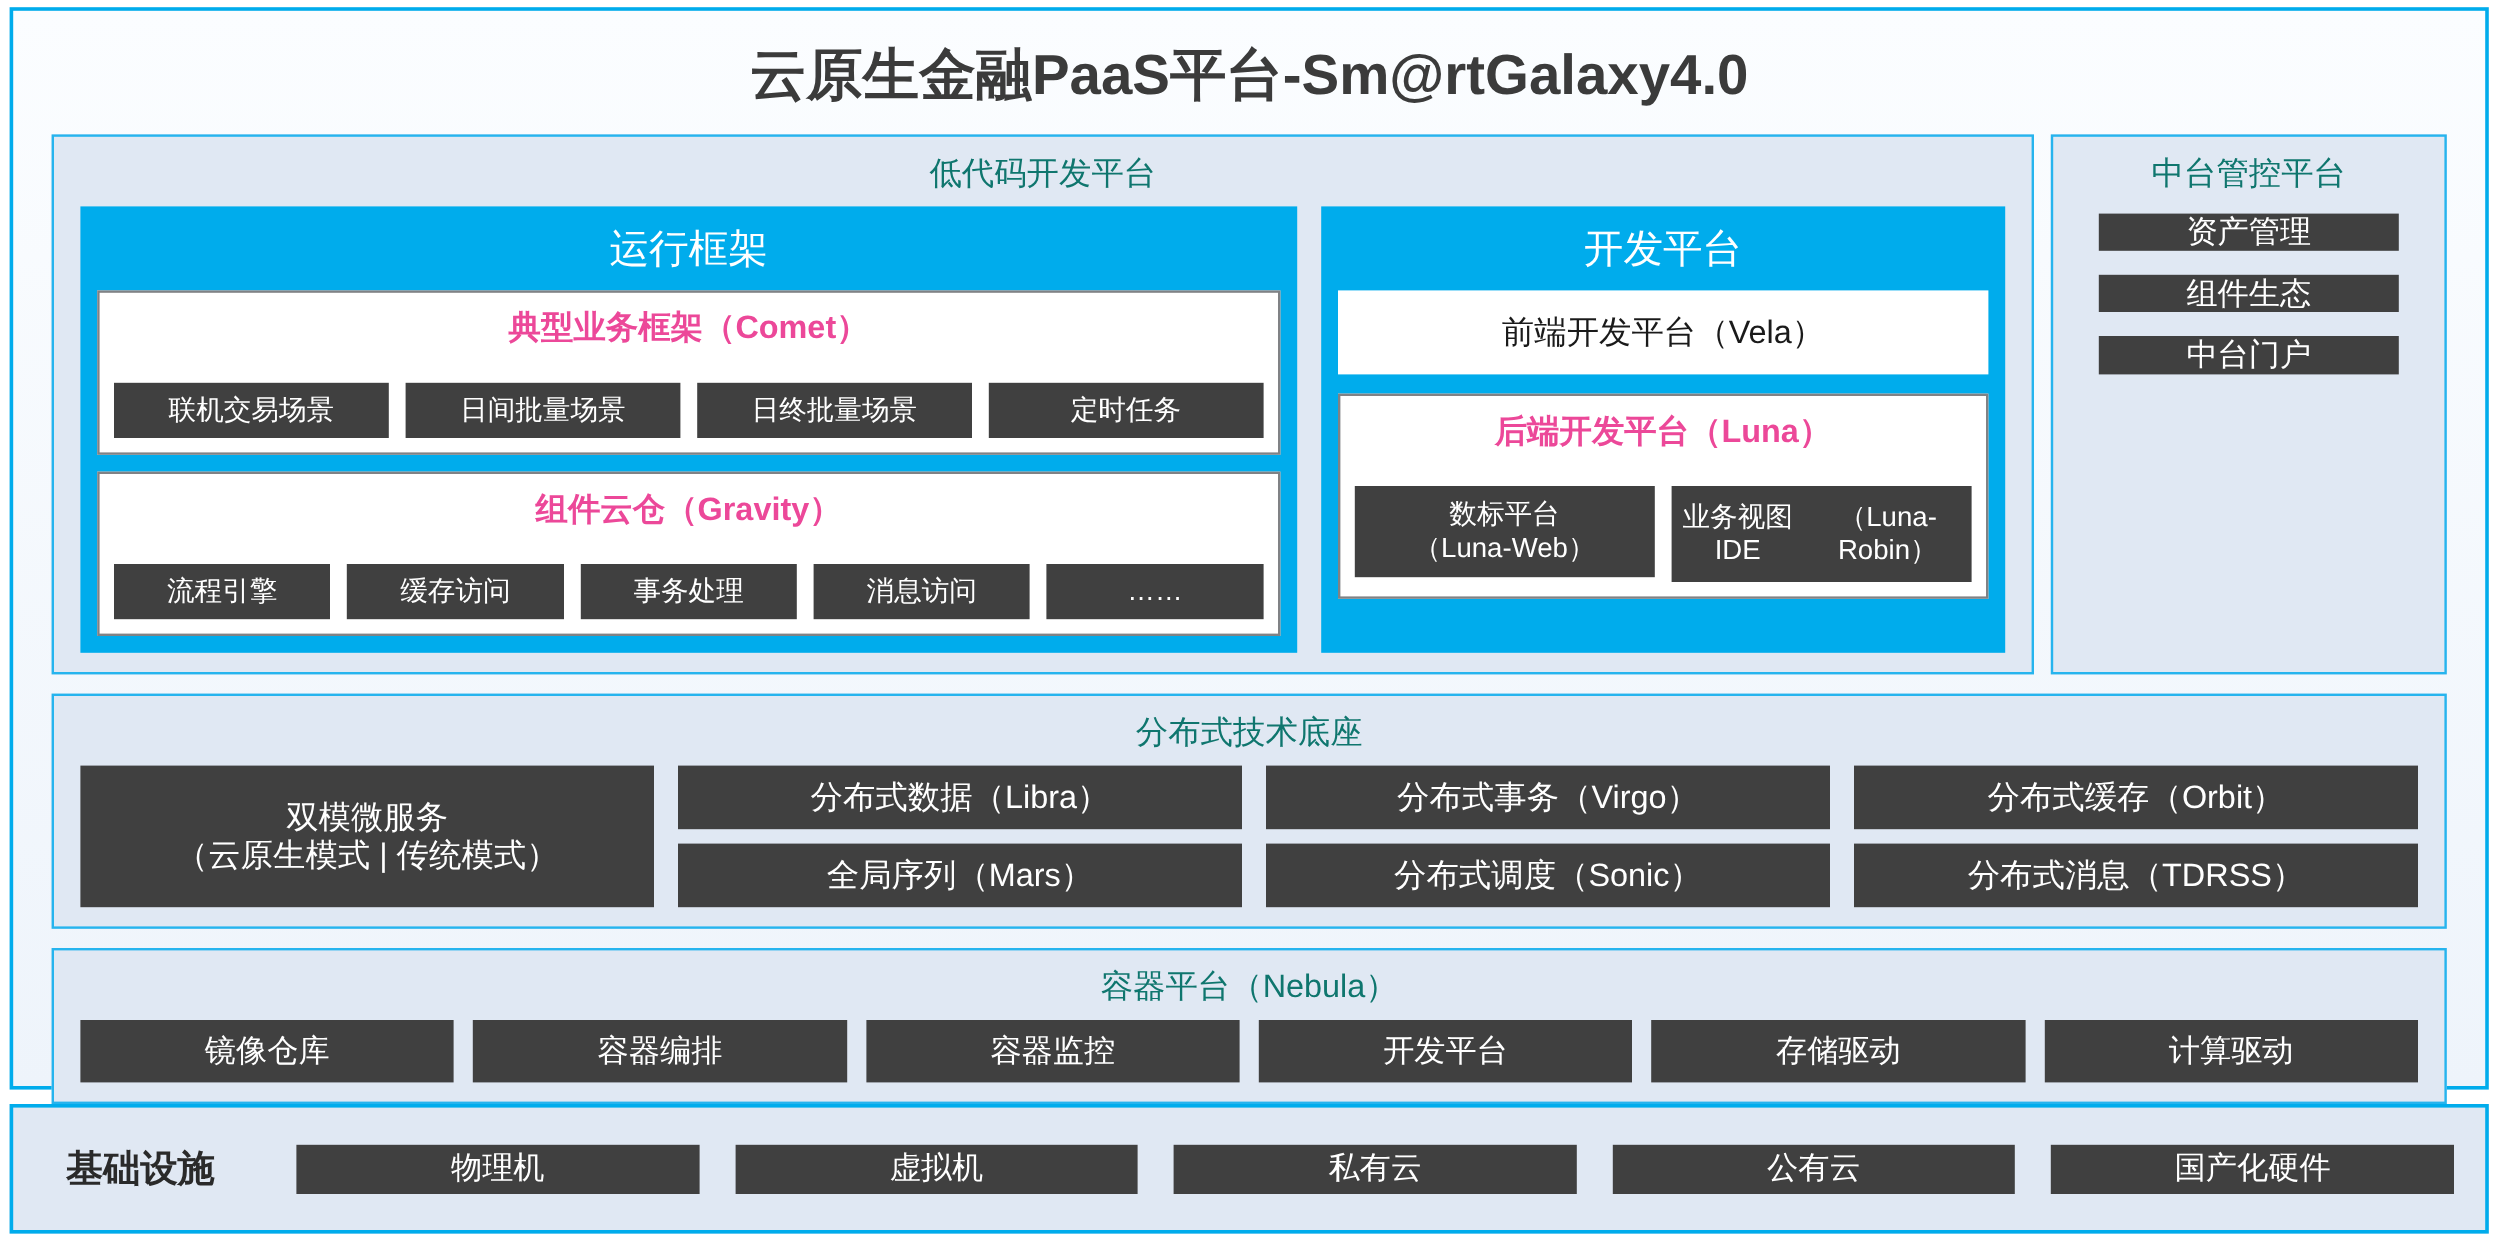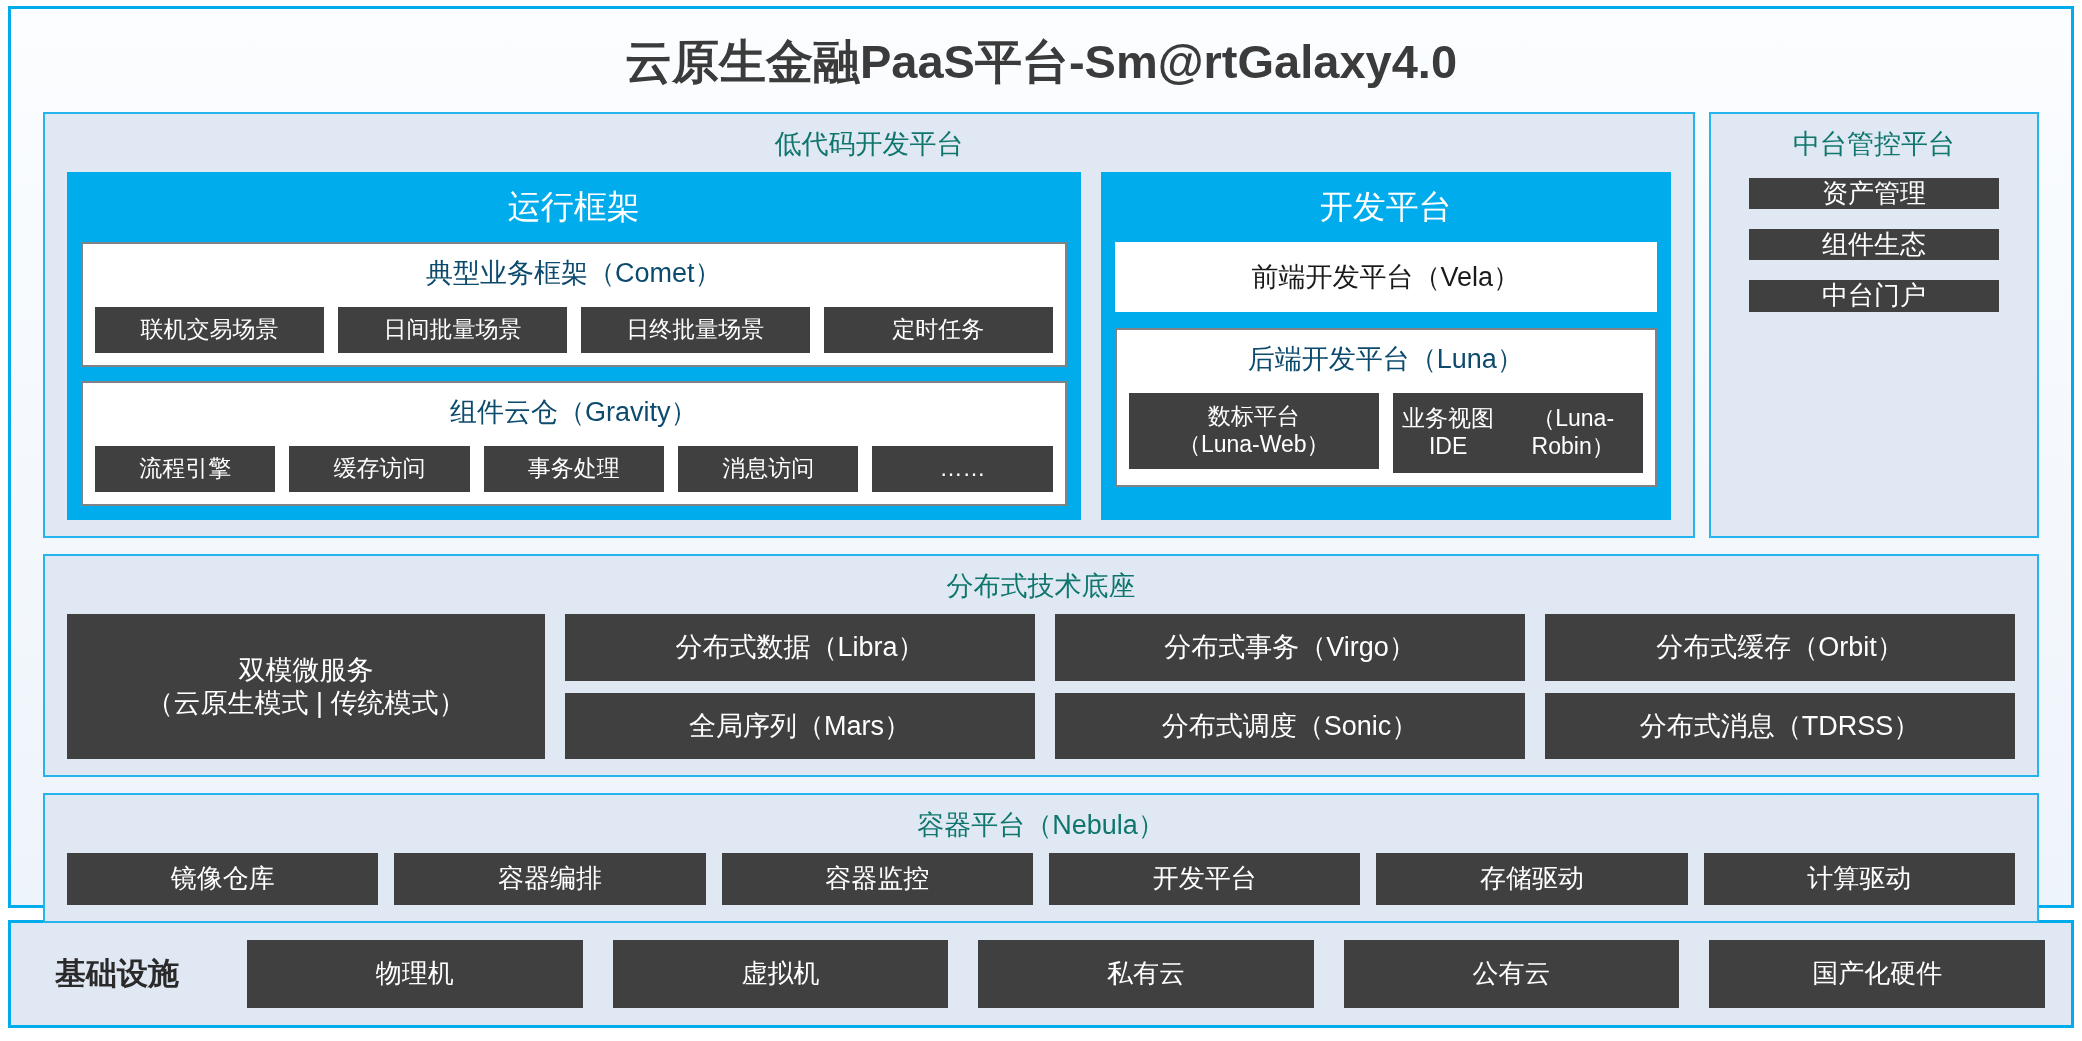--- a/index.html
+++ b/index.html
@@ -69,22 +69,23 @@
     padding: 13px 0 12px 0;
   }
   .whitebox {
     background: #ffffff;
     border: 2px solid #808285;
     padding: 0 12px 12px 12px;
   }
   .whitebox-title {
     text-align: center;
     font-size: 27px;
-    color: #0c4a6e;
-    padding: 11px 0 16px 0;
+    color: #ec4899;
+    padding: 11px 0 28px 0;
+    font-weight: bold;
   }
   .chip-row { display: flex; gap: 14px; }
   .chip-row .chip { height: 46px; font-size: 23px; }
 
   .runtime { flex: 1 1 64%; }
   .devplat { flex: 1 1 36%; }
 
   .plain-white {
     background: #fff;
     border: 0;
@@ -94,21 +95,21 @@
     padding: 17px 0;
   }
 
   .sidebar { width: 330px; display: flex; flex-direction: column; padding: 0 0 18px 0; }
   .sidebar-chips { display: flex; flex-direction: column; gap: 20px; padding: 6px 38px 0 38px; }
   .sidebar-chips .chip { height: 62px; font-size: 26px; }
 
   
   .layer { margin: 16px 22px 0 22px; padding-bottom: 16px; }
   .layer-body { display: flex; gap: 20px; padding: 0 22px; }
-  .ms-chip { width: 478px; flex: 0 0 478px; height: 145px; font-size: 27px; flex-direction: column; }
+  .ms-chip { width: 478px; flex: 0 0 478px; height: 118px; font-size: 27px; flex-direction: column; }
   .ms-chip span { display: block; }
   .tri-col { display: flex; gap: 20px; flex: 1 1 auto; }
   .stack { display: flex; flex-direction: column; gap: 12px; flex: 1 1 0; }
   .stack .chip { height: 53px; font-size: 27px; }
 
   
   .container-body { display: flex; gap: 16px; padding: 0 22px; }
   .container-body .chip { height: 52px; font-size: 26px; }
 
   
@@ -119,21 +120,21 @@
     height: 108px;
     display: flex; align-items: center;
     padding: 0 26px 0 44px;
     gap: 46px;
   }
   .infra-label {
     font-size: 31px; font-weight: bold; color: #2a2a2a;
     flex: 0 0 auto; margin-right: 22px;
   }
   .infra-chips { display: flex; gap: 30px; flex: 1 1 auto; }
-  .infra-chips .chip { height: 68px; font-size: 26px; }
+  .infra-chips .chip { height: 41px; font-size: 26px; }
 </style>
 </head>
 <body>
 
 <div class="page">
 
   <div class="main-frame">
 
     <div class="title">云原生金融PaaS平台-Sm@rtGalaxy4.0</div>
 

